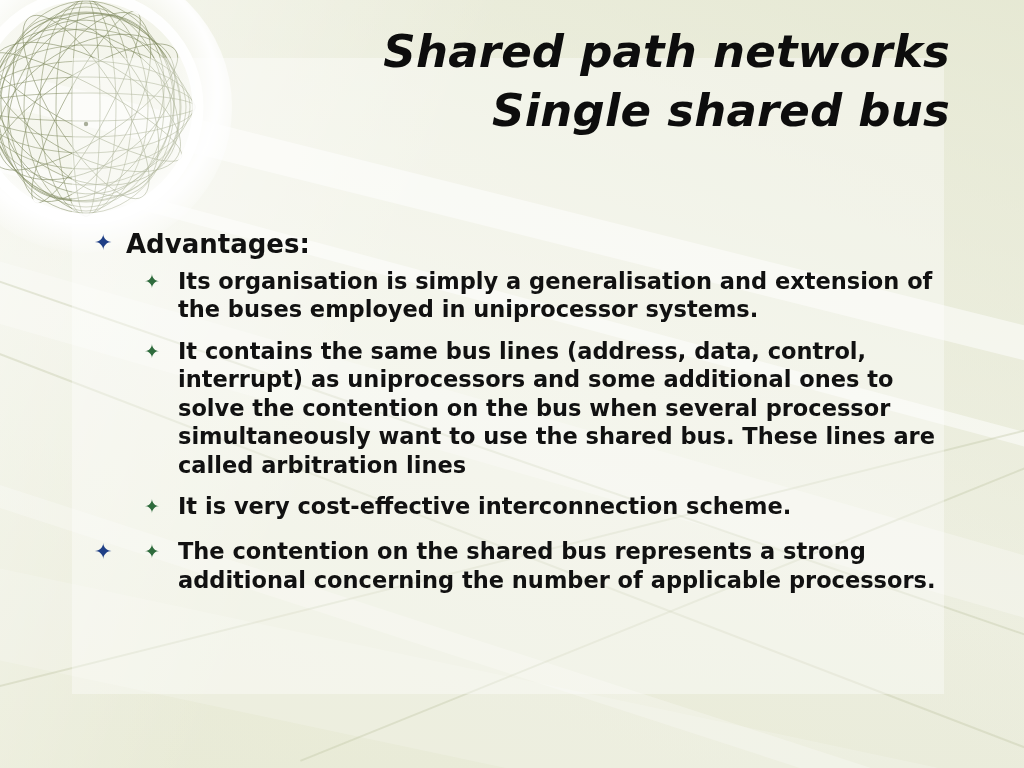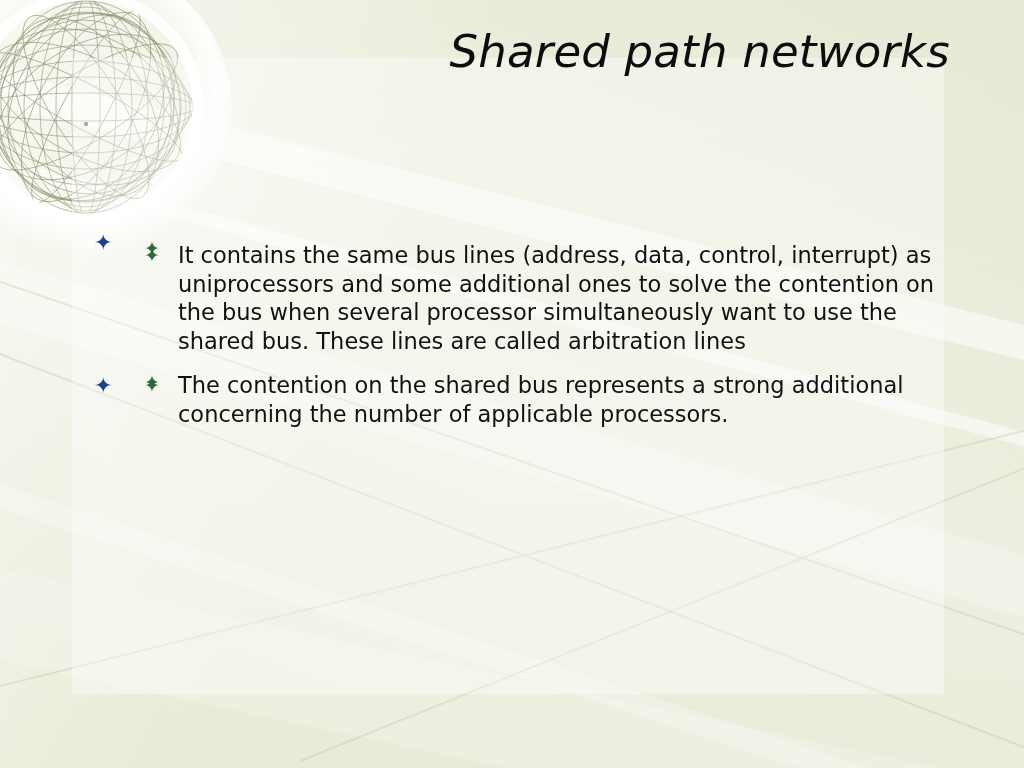--- a/index.html
+++ b/index.html
@@ -15,20 +15,21 @@
   }
   #slide {
     position: relative;
     width: 1024px;
     height: 768px;
     background:
       linear-gradient(112deg, rgba(255,255,255,0.55) 0%, rgba(255,255,255,0.0) 38%),
       linear-gradient(200deg, rgba(226,229,205,0.75) 0%, rgba(244,245,232,0.2) 55%, rgba(232,234,212,0.8) 100%),
       linear-gradient(#f2f3e8, #e9ebdb);
     overflow: hidden;
+    font-weight: bold;
   }
   
   .streak {
     position: absolute;
     background: rgba(255,255,255,0.5);
     transform-origin: 0 0;
     pointer-events: none;
   }
   .streak.dark { background: rgba(190,196,160,0.35); }
 
@@ -173,39 +174,43 @@
       </g>
       <circle cx="130" cy="172" r="2.2" fill="#5c6640" stroke="none"></circle>
     </g>
     <circle cx="130" cy="155" r="112" fill="none" stroke="#ffffff" stroke-width="11" opacity="0.9"></circle>
   </svg>
 
   <div id="panel"></div>
 
   <div id="title">
     <div>Shared path networks</div>
+    <div>Single shared bus</div>
   </div>
 
   <div id="body">
 
     <div class="lvl1">
       <span class="bullet">✦</span>
+      <span>Advantages:</span>
     </div>
 
     <div class="lvl2">
       <span class="bullet">✦</span>
+      <span>Its organisation is simply a generalisation and extension of the buses employed in uniprocessor systems.</span>
     </div>
 
     <div class="lvl2">
       <span class="bullet">✦</span>
       <span>It contains the same bus lines (address, data, control, interrupt) as uniprocessors and some additional ones to solve the    contention on the bus when several processor simultaneously want to use the shared bus. These lines are called arbitration lines</span>
     </div>
 
     <div class="lvl2 tight">
       <span class="bullet">✦</span>
+      <span>It is very cost-effective interconnection scheme.</span>
     </div>
 
     <div class="lvl1 gap-top">
       <span class="bullet">✦</span>
     </div>
 
     <div class="lvl2">
       <span class="bullet">✦</span>
       <span>The contention on the shared bus represents a strong additional concerning the number of applicable processors.</span>
     </div>

